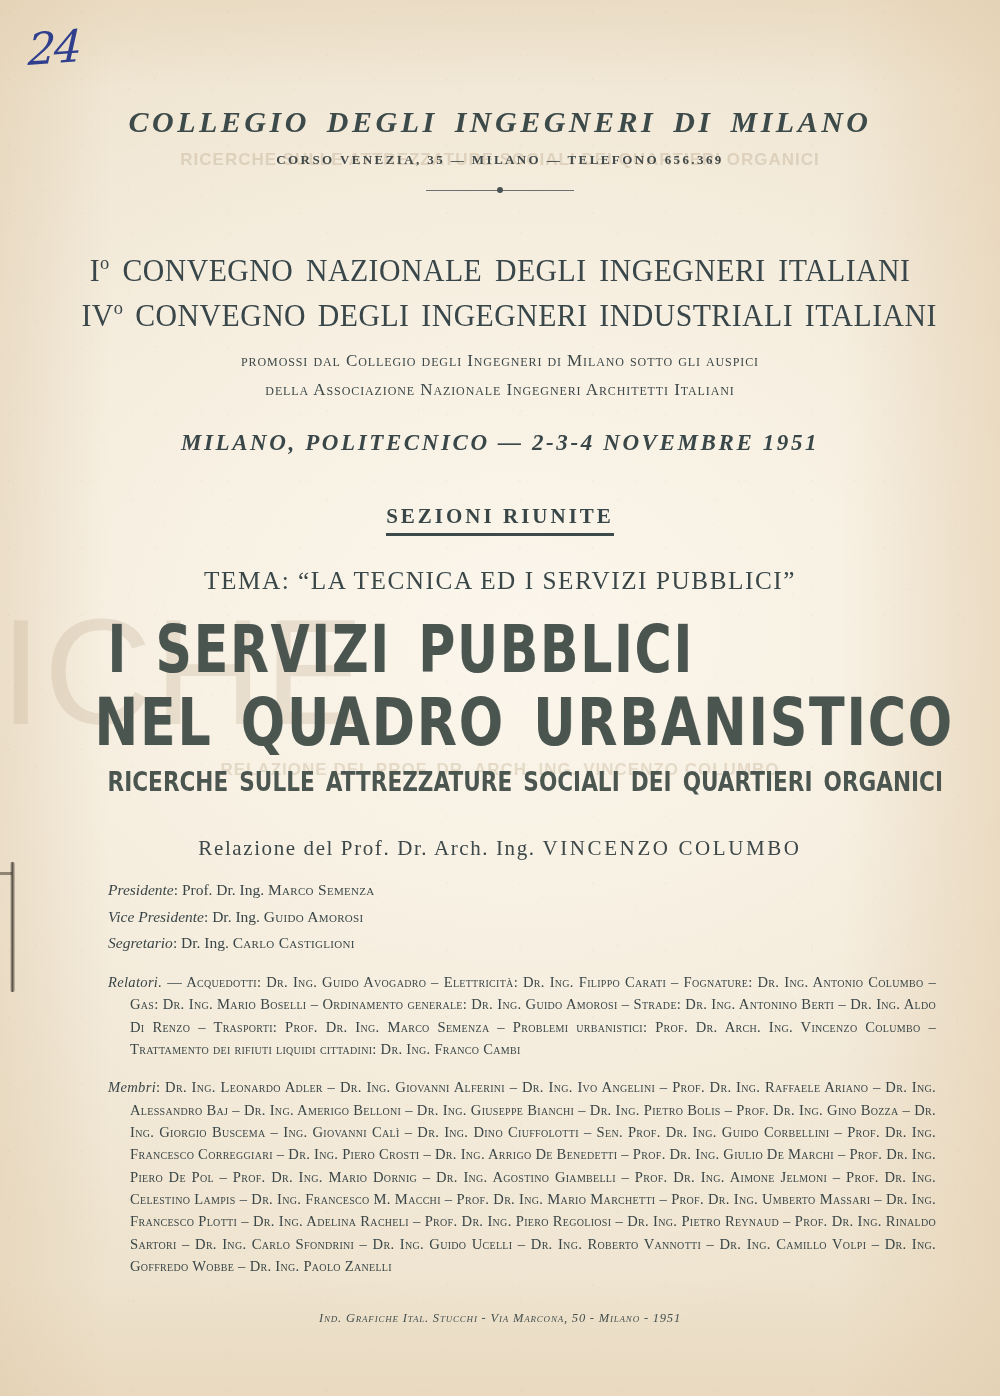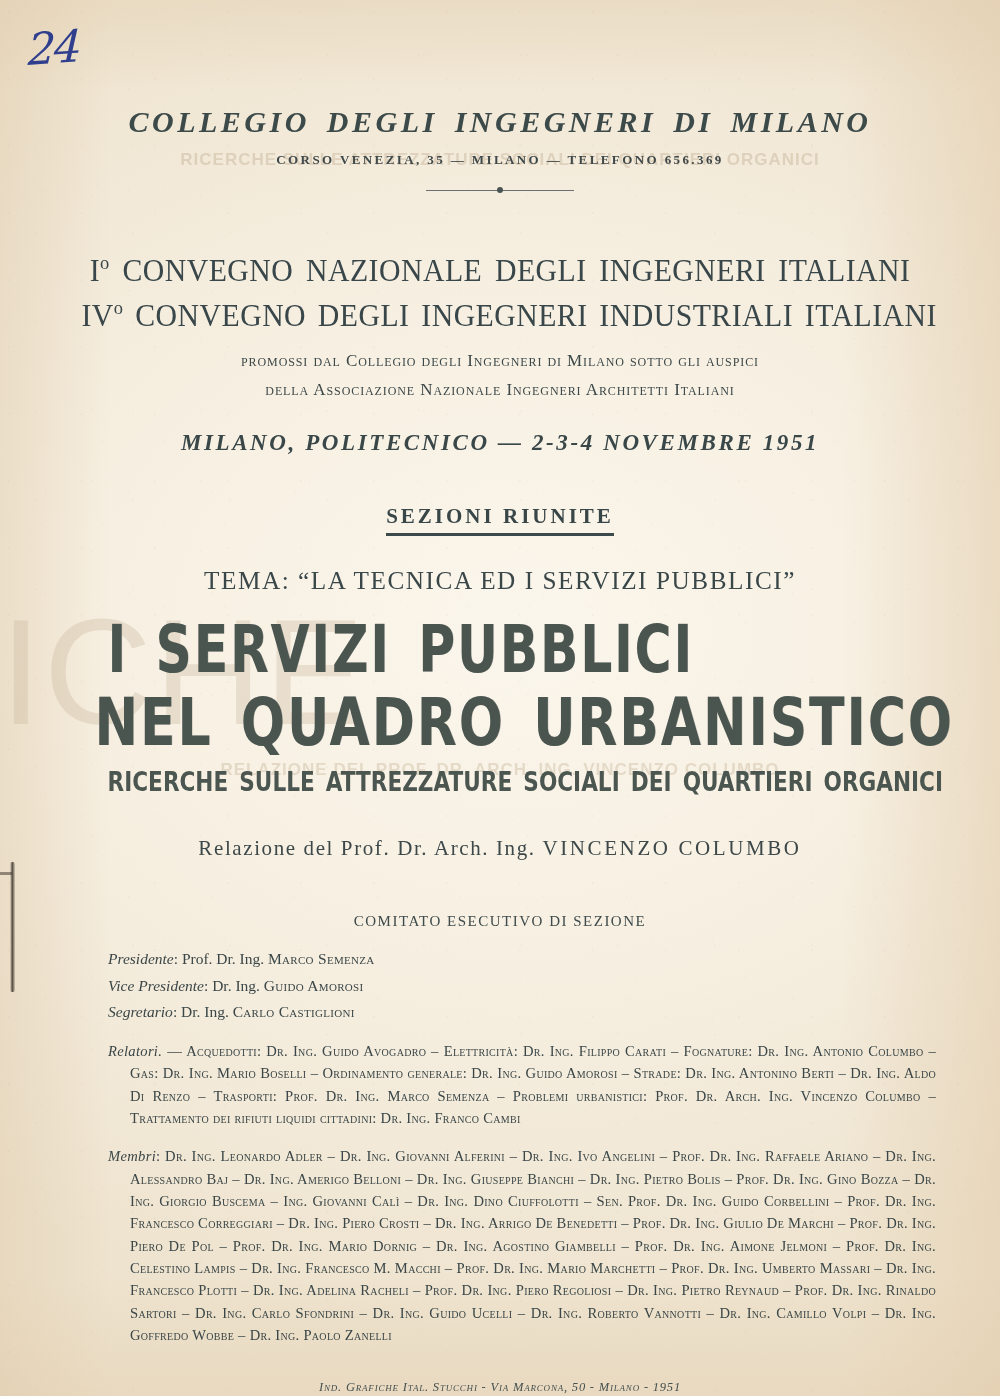--- a/index.html
+++ b/index.html
@@ -431,21 +431,20 @@
     <div class="tema">TEMA: “LA TECNICA ED I SERVIZI PUBBLICI”</div>
 
     <div class="big-title-block">
       <div class="big-line big-line-1">I SERVIZI PUBBLICI</div>
       <div class="big-line big-line-2">NEL QUADRO URBANISTICO</div>
       <div class="big-sub">RICERCHE SULLE ATTREZZATURE SOCIALI DEI QUARTIERI ORGANICI</div>
     </div>
 
     <div class="author"><span>Relazione del Prof. Dr. Arch. Ing. </span><span class="name">VINCENZO COLUMBO</span></div>
 
-    <div class="committee-title">COMITATO ESECUTIVO DI SEZIONE</div>
 
     <div class="officers">
       <div><span class="role">Presidente</span><span>: </span><span>Prof. Dr. Ing. </span><span class="sc">Marco Semenza</span></div>
       <div><span class="role">Vice Presidente</span><span>: </span><span>Dr. Ing. </span><span class="sc">Guido Amorosi</span></div>
       <div><span class="role">Segretario</span><span>: </span><span>Dr. Ing. </span><span class="sc">Carlo Castiglioni</span></div>
     </div>
 
     <div class="para sc"><span class="lead" style="font-variant:normal">Relatori.</span><span> — Acquedotti: Dr. Ing. Guido Avogadro – Elettricità: Dr. Ing. Filippo Carati – Fognature: Dr. Ing. Antonio Columbo – Gas: Dr. Ing. Mario Boselli – Ordinamento generale: Dr. Ing. Guido Amorosi – Strade: Dr. Ing. Antonino Berti – Dr. Ing. Aldo Di Renzo – Trasporti: Prof. Dr. Ing. Marco Semenza – Problemi urbanistici: Prof. Dr. Arch. Ing. Vincenzo Columbo – Trattamento dei rifiuti liquidi cittadini: Dr. Ing. Franco Cambi</span></div>
 
     <div class="para members-para sc"><span class="lead" style="font-variant:normal">Membri</span><span>: Dr. Ing. Leonardo Adler – Dr. Ing. Giovanni Alferini – Dr. Ing. Ivo Angelini – Prof. Dr. Ing. Raffaele Ariano – Dr. Ing. Alessandro Baj – Dr. Ing. Amerigo Belloni – Dr. Ing. Giuseppe Bianchi – Dr. Ing. Pietro Bolis – Prof. Dr. Ing. Gino Bozza – Dr. Ing. Giorgio Buscema – Ing. Giovanni Calì – Dr. Ing. Dino Ciuffolotti – Sen. Prof. Dr. Ing. Guido Corbellini – Prof. Dr. Ing. Francesco Correggiari – Dr. Ing. Piero Crosti – Dr. Ing. Arrigo De Benedetti – Prof. Dr. Ing. Giulio De Marchi – Prof. Dr. Ing. Piero De Pol – Prof. Dr. Ing. Mario Dornig – Dr. Ing. Agostino Giambelli – Prof. Dr. Ing. Aimone Jelmoni – Prof. Dr. Ing. Celestino Lampis – Dr. Ing. Francesco M. Macchi – Prof. Dr. Ing. Mario Marchetti – Prof. Dr. Ing. Umberto Massari – Dr. Ing. Francesco Plotti – Dr. Ing. Adelina Racheli – Prof. Dr. Ing. Piero Regoliosi – Dr. Ing. Pietro Reynaud – Prof. Dr. Ing. Rinaldo Sartori – Dr. Ing. Carlo Sfondrini – Dr. Ing. Guido Ucelli – Dr. Ing. Roberto Vannotti – Dr. Ing. Camillo Volpi – Dr. Ing. Goffredo Wobbe – Dr. Ing. Paolo Zanelli</span></div>

